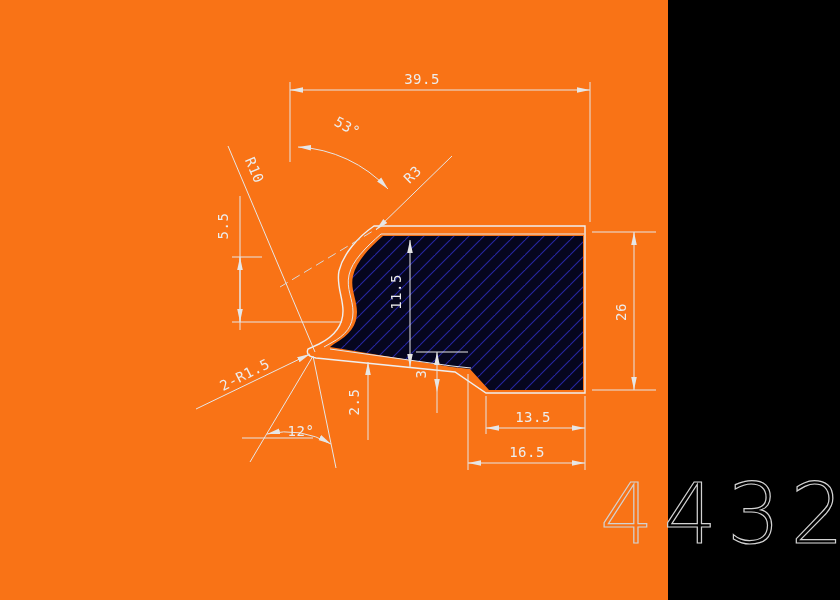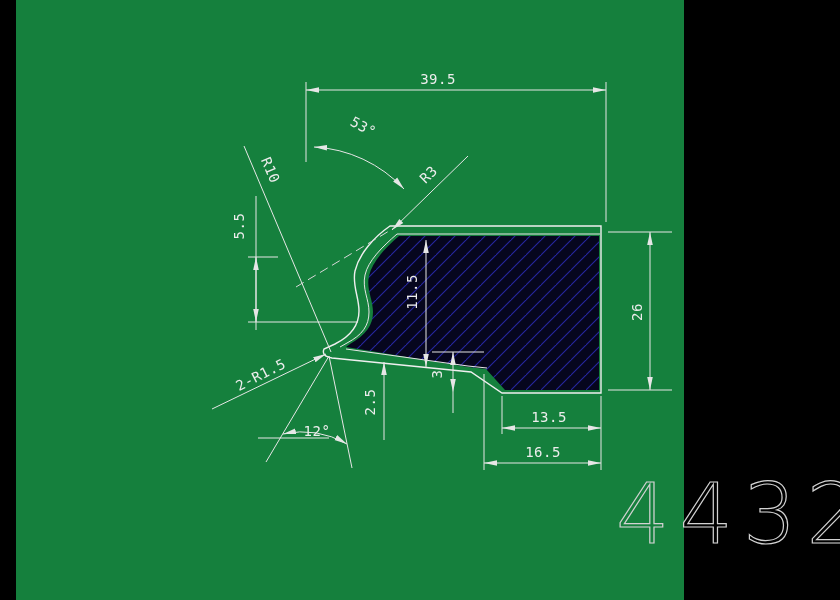--- a/index.html
+++ b/index.html
@@ -8,22 +8,21 @@
     background: #000000;
     width: 840px;
     height: 600px;
     overflow: hidden;
     font-family: "DejaVu Sans Mono", monospace;
   }
   .viewport {
     position: relative;
     width: 668px;
     height: 600px;
-    background: #15803d;
-    margin-left: 16px;
+    background: #f97316;
   }
   svg { display: block; }
   .dimtext {
     fill: #ededed;
     font-family: "DejaVu Sans Mono", monospace;
     font-size: 14px;
     letter-spacing: 0.5px;
   }
   .partnum {
     fill: none;

